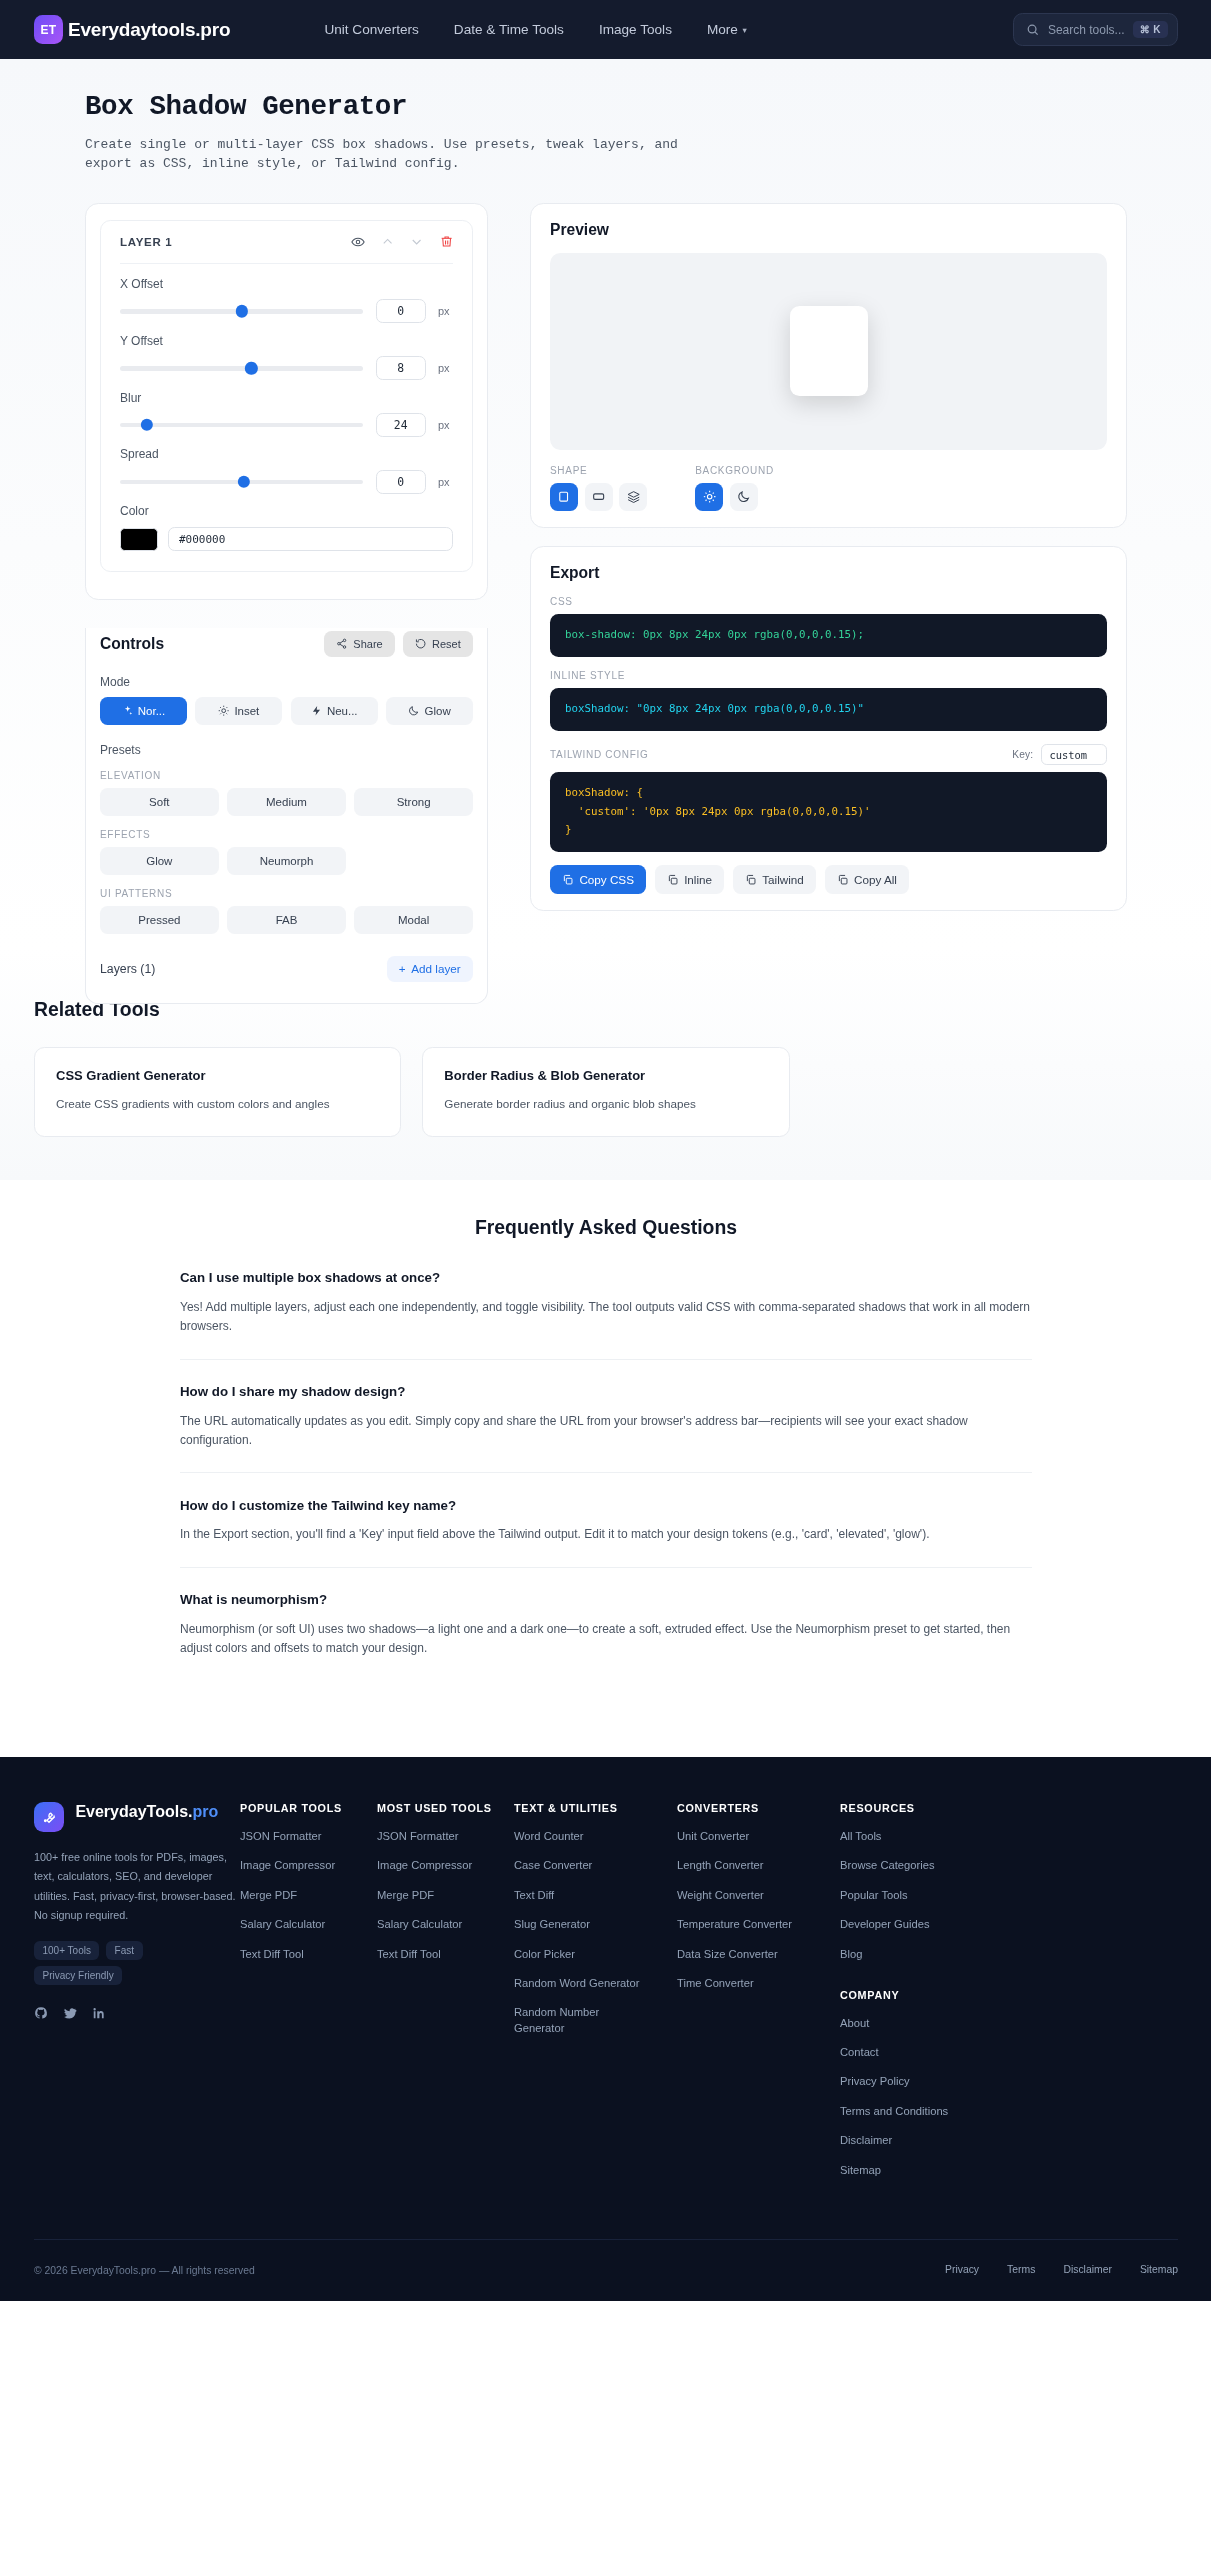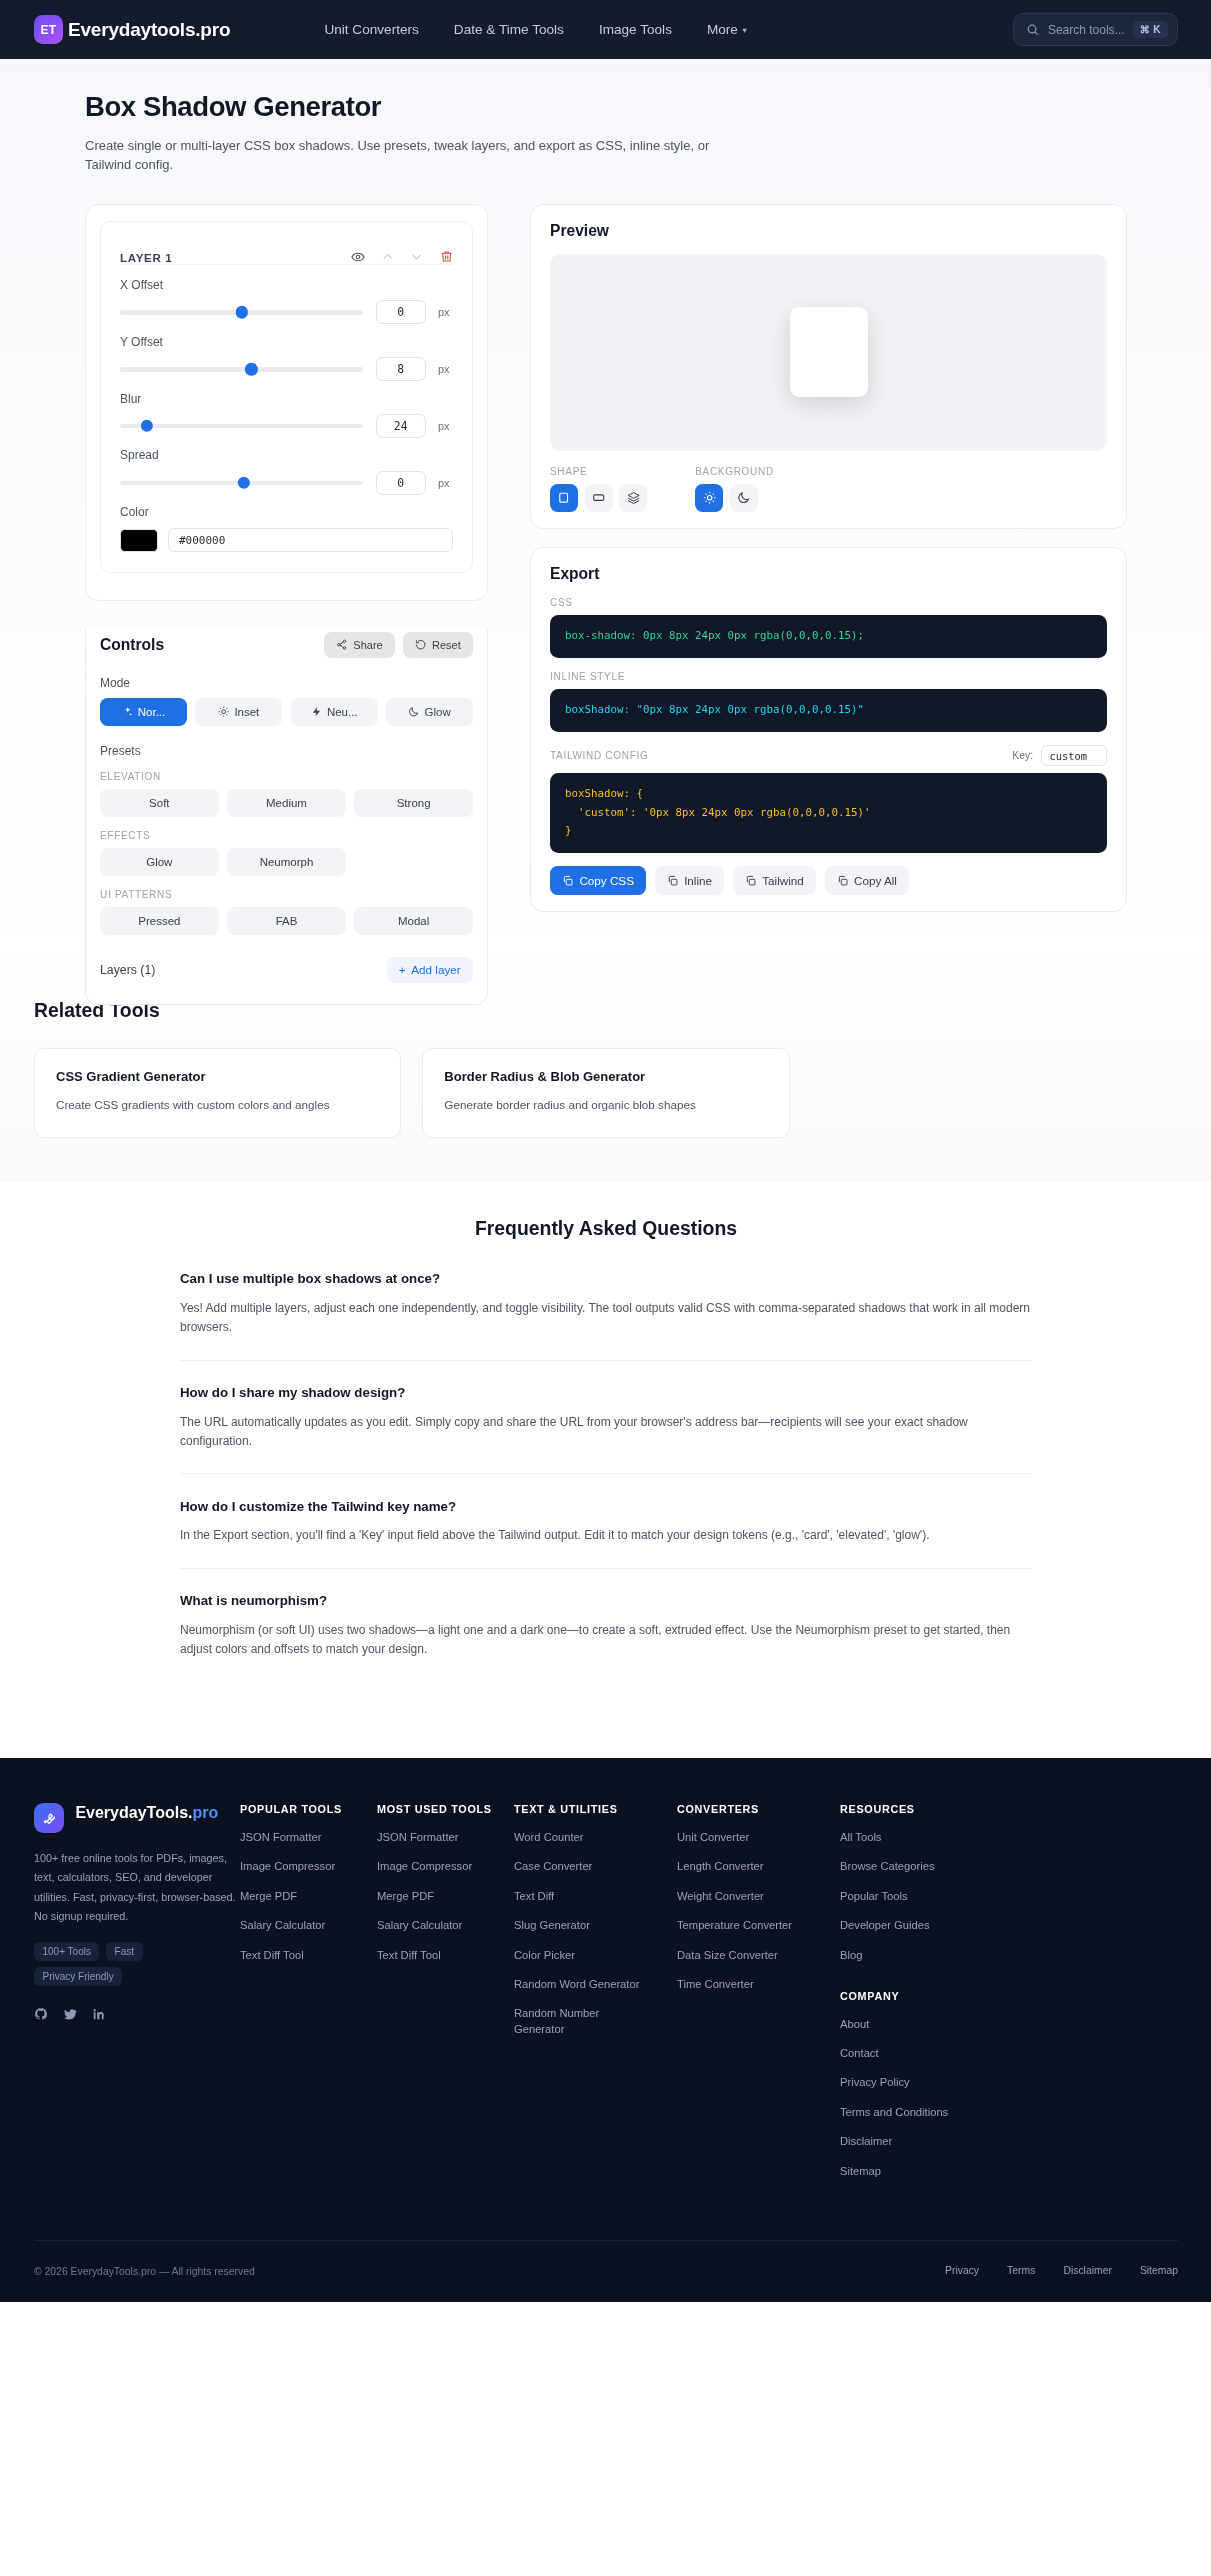--- a/index.html
+++ b/index.html
@@ -40,39 +40,39 @@
   }
   .nav-search .sicon { color: #8d99ae; display:flex; }
   .nav-search .sph { color: #8d99ae; font-size: 12px; flex: 1; }
   .kbd {
     background: #283152; color: #b6c0d6; font-size: 10px;
     border-radius: 4.7px; padding: 2.8px 6.6px; font-weight: bold;
     letter-spacing: 0.4px;
   }
   
   .page-wrap { background: linear-gradient(180deg,#f6f8fb 0%,#fbfcfd 55%,#ffffff 100%); padding-bottom: 19px; }
-  .hero { padding: 32px 99px 0 85px; }
+  .hero { padding: 32px 99px 0 85px; font-family: Liberation Mono, monospace; }
   h1.page-title { font-size: 27.5px; font-weight: bold; color: #111827; letter-spacing: -0.4px; }
   .page-sub { margin-top: 13.3px; font-size: 13px; color: #4b5563; line-height: 1.47; max-width: 644px; }
   
   .main-grid {
     display: flex; gap: 42px;
     padding: 29px 85px 0 85px;
     align-items: flex-start;
   }
   .col-left { width: 403px; position: relative; }
   .col-right { flex: 1; }
   .card {
     background: #fff; border: 0.9px solid #e8ebf0; border-radius: 13.3px;
   }
   
   .layer-shell { padding: 16px 14px 26.5px 14px; position: relative; }
   .layer-box { border: 0.9px solid #eceff3; border-radius: 10.4px; padding: 0 19px 17px 19px; }
   .layer-head {
-    display: flex; align-items: flex-end; height: 43px;
+    display: flex; align-items: center; height: 43px;
     border-bottom: 0.9px solid #eef1f5; margin-bottom: 13.3px;
   }
   .layer-title { font-size: 11.5px; font-weight: bold; letter-spacing: 0.7px; color: #374151; }
   .layer-icons { margin-left: auto; display: flex; align-items: center; gap: 16px; }
   .ic { display: flex; color: #4b5563; cursor: pointer; }
   .ic.dim { color: #c3c9d2; }
   .ic.del { color: #ef4444; }
   .field { margin-bottom: 2.8px; }
   .field-label { font-size: 12px; color: #4b5563; margin: 10.4px 0 8.5px; }
   .slider-row { display: flex; align-items: center; gap: 12.3px; }

